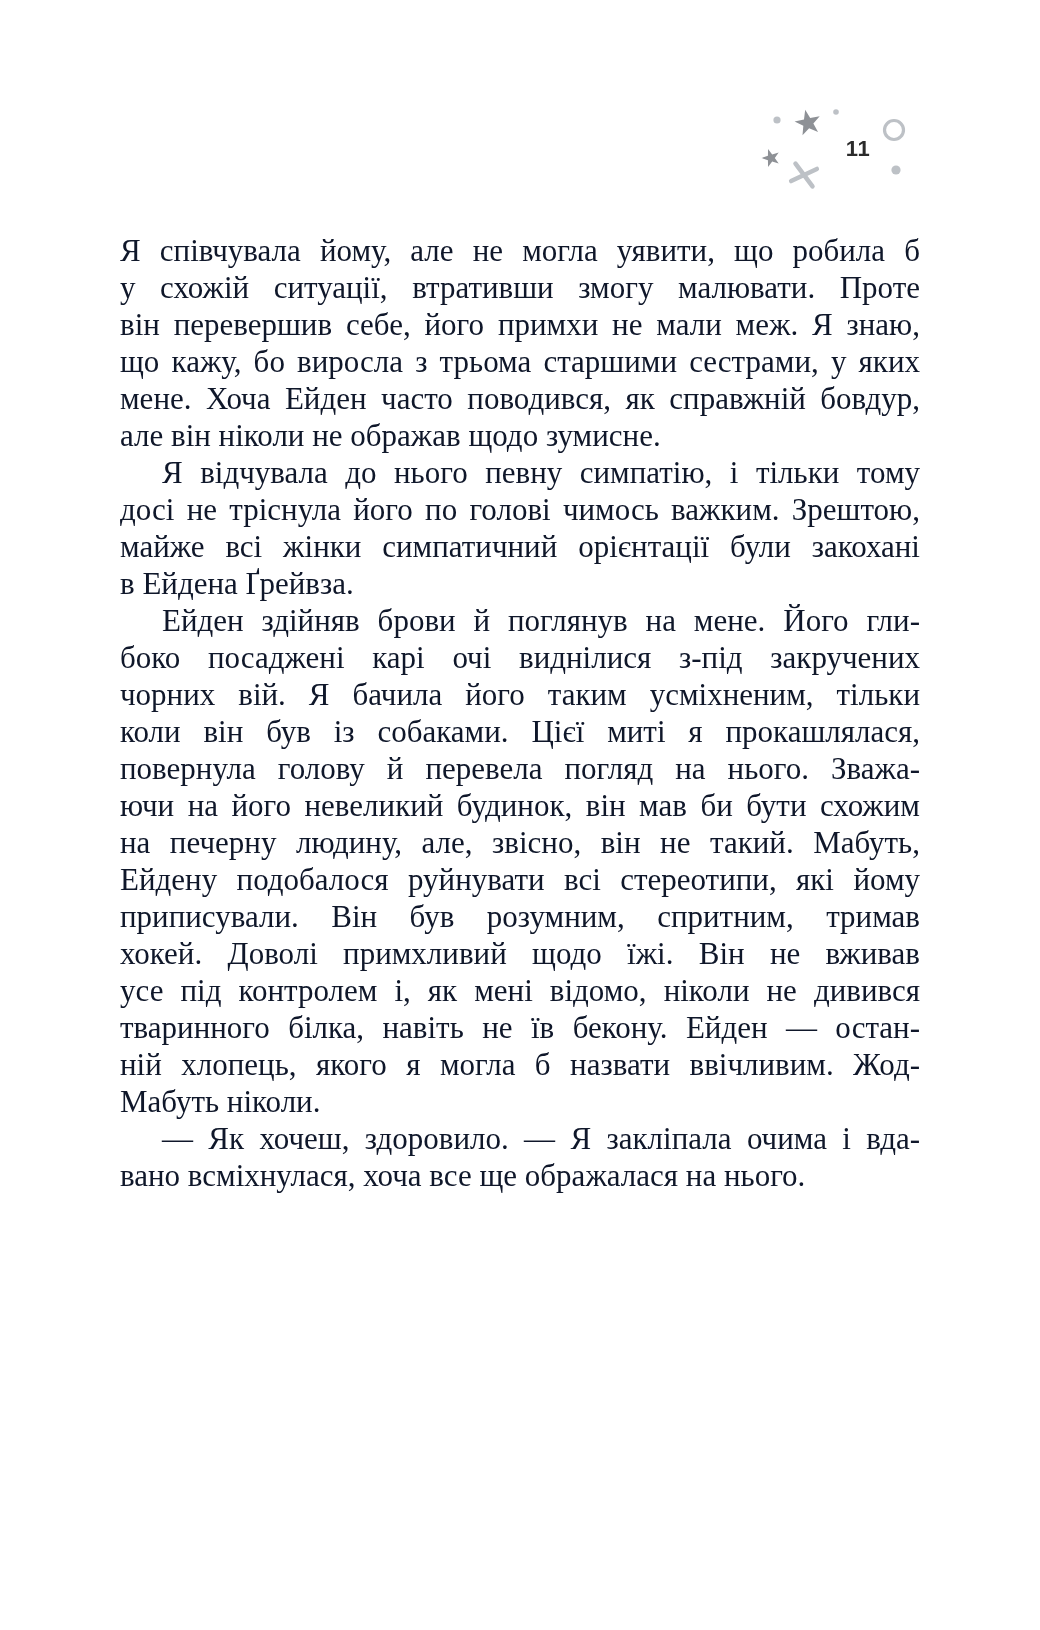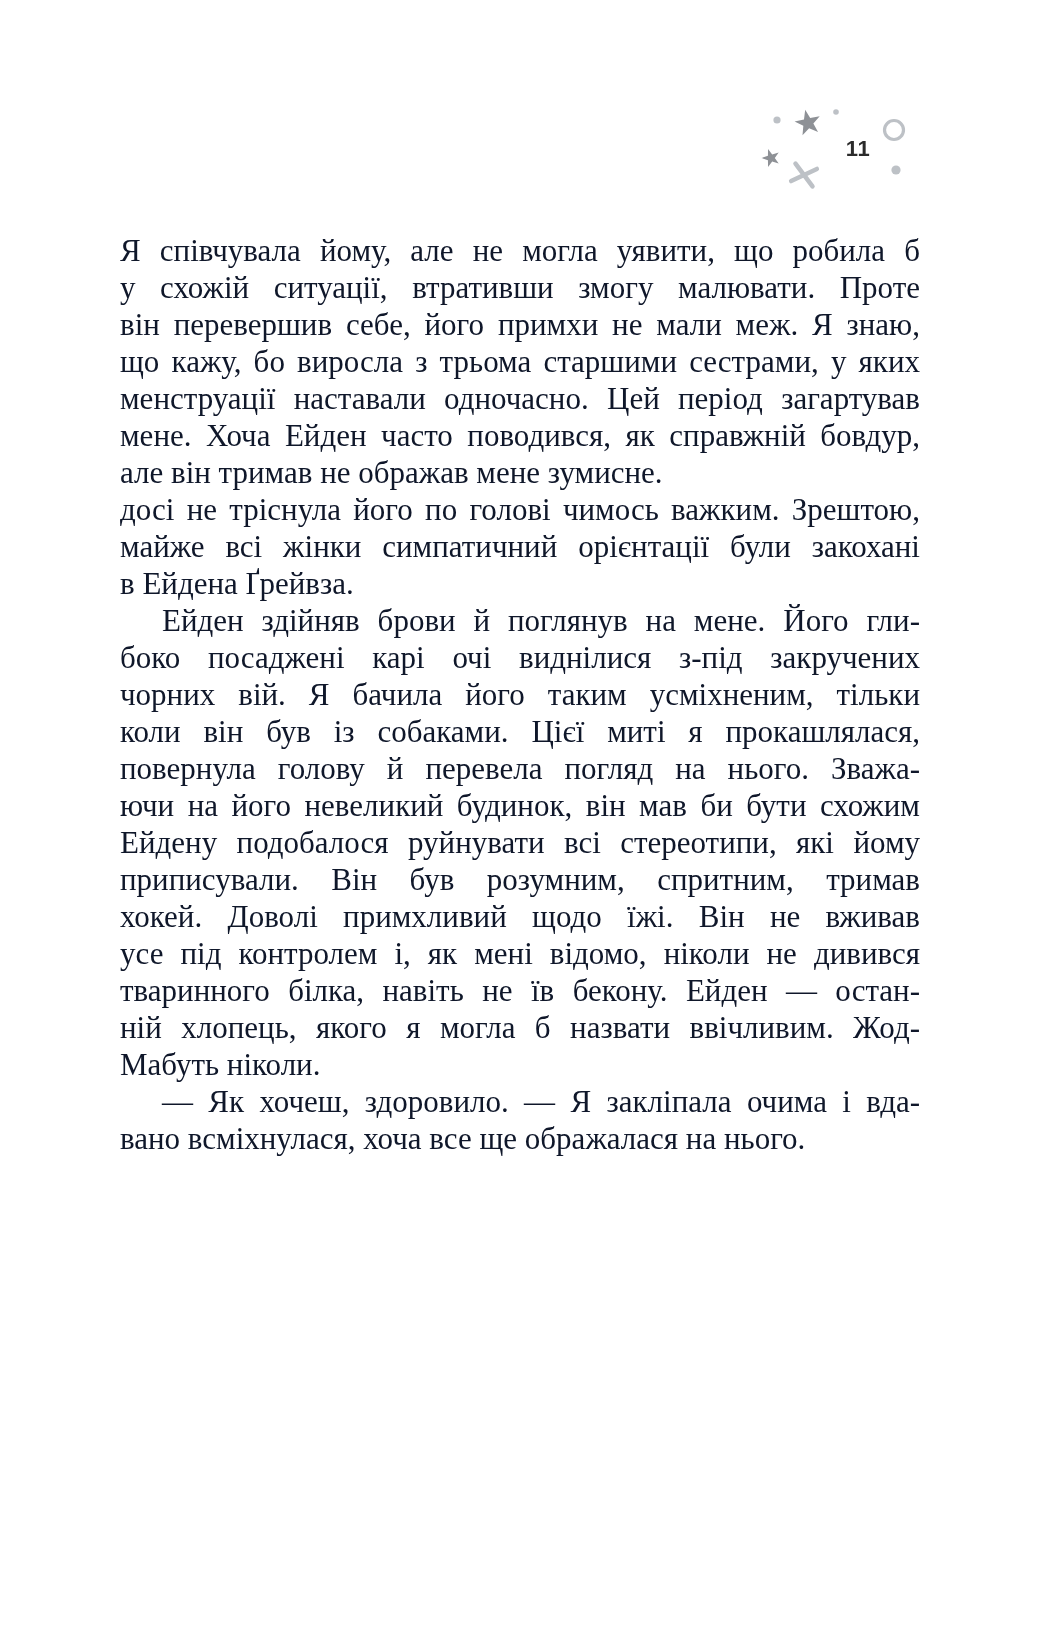--- a/index.html
+++ b/index.html
@@ -91,36 +91,37 @@
     </svg>
     <div class="page-number">11</div>
   </header>
 
   <main class="text-block">
       <div class="paragraph">
         <div class="line">Я співчувала йому, але не могла уявити, що робила б</div>
         <div class="line">у схожій ситуації, втративши змогу малювати. Проте</div>
         <div class="line">він перевершив себе, його примхи не мали меж. Я знаю,</div>
         <div class="line">що кажу, бо виросла з трьома старшими сестрами, у яких</div>
-        <div class="line">менструації наставали одночасно. Цей період загартував</div>
         <div class="line">мене. Хоча Ейден часто поводився, як справжній бовдур,</div>
-        <div class="line last">але він тримав не ображав мене зумисне.</div>
+        <div class="line last">але він ніколи не ображав щодо зумисне.</div>
       </div>
       <div class="paragraph">
+        <div class="line indent">Я відчувала до нього певну симпатію, і тільки тому</div>
         <div class="line">досі не тріснула його по голові чимось важким. Зрештою,</div>
         <div class="line">майже всі жінки симпатичний орієнтації були закохані</div>
         <div class="line last">в Ейдена Ґрейвза.</div>
       </div>
       <div class="paragraph">
         <div class="line indent">Ейден здійняв брови й поглянув на мене. Його гли-</div>
         <div class="line">боко посаджені карі очі виднілися з-під закручених</div>
         <div class="line">чорних вій. Я бачила його таким усміхненим, тільки</div>
         <div class="line">коли він був із собаками. Цієї миті я прокашлялася,</div>
         <div class="line">повернула голову й перевела погляд на нього. Зважа-</div>
         <div class="line">ючи на його невеликий будинок, він мав би бути схожим</div>
+        <div class="line">на печерну людину, але, звісно, він не такий. Мабуть,</div>
         <div class="line">Ейдену подобалося руйнувати всі стереотипи, які йому</div>
         <div class="line">приписували. Він був розумним, спритним, тримав</div>
         <div class="line">хокей. Доволі примхливий щодо їжі. Він не вживав</div>
         <div class="line">усе під контролем і, як мені відомо, ніколи не дивився</div>
         <div class="line">тваринного білка, навіть не їв бекону. Ейден — остан-</div>
         <div class="line">ній хлопець, якого я могла б назвати ввічливим. Жод-</div>
         <div class="line last">Мабуть ніколи.</div>
       </div>
       <div class="paragraph">
         <div class="line indent">— Як хочеш, здоровило. — Я закліпала очима і вда-</div>

